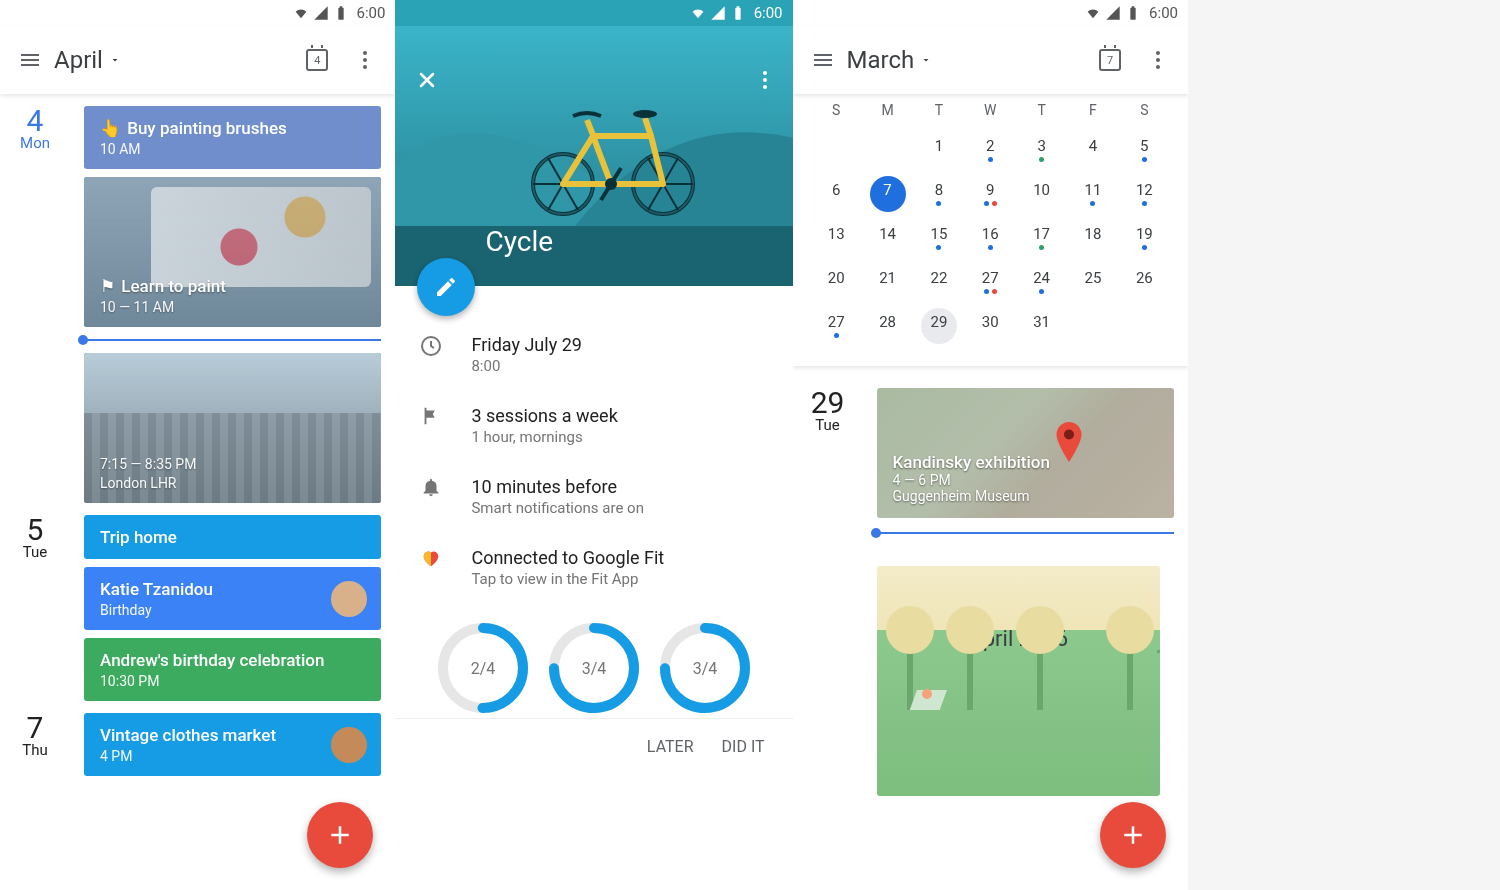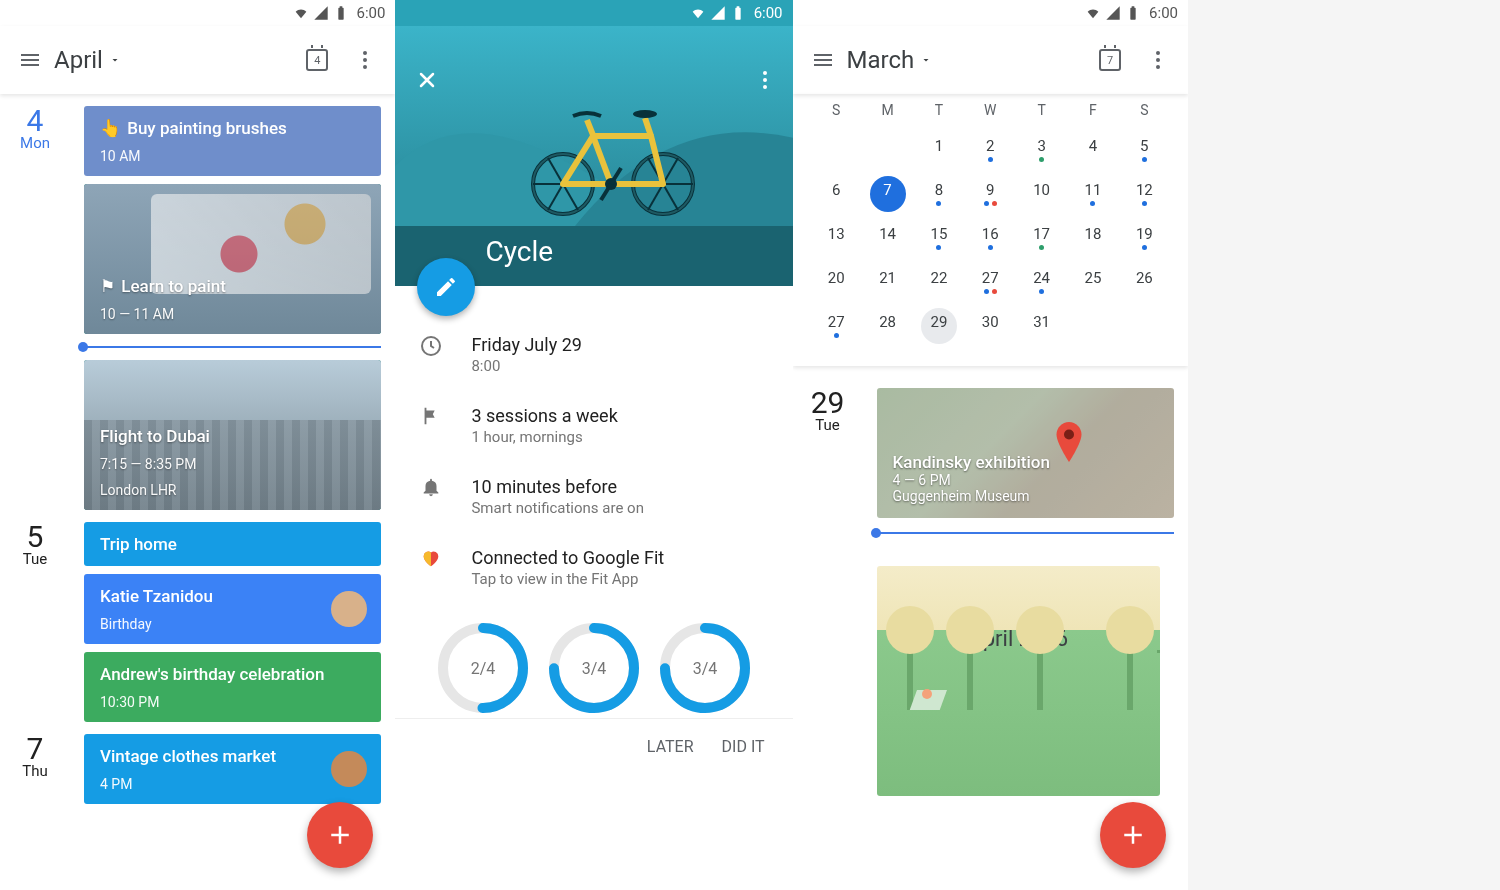--- a/index.html
+++ b/index.html
@@ -28,21 +28,21 @@
   
   .sched{padding:0 14px 0 0;overflow:hidden;}
   .daycol{display:flex;gap:14px;margin-top:12px;}
   .daymark{width:70px;text-align:center;flex-shrink:0;}
   .daymark .num{font-size:30px;line-height:30px;}
   .daymark .dow{font-size:15px;margin-top:-2px;}
   .daymark.blue{color:#3b78e7;}
   .cards{flex:1;display:flex;flex-direction:column;gap:8px;position:relative;}
   .card{border-radius:3px;padding:12px 16px;color:#fff;position:relative;overflow:hidden;}
   .card .title{font-weight:500;font-size:17px;}
-  .card .sub{font-size:14px;opacity:.95;margin-top:10px;}
+  .card .sub{font-size:14px;opacity:.95;margin-top:3px;}
   .card.blue{background:#6f8ecb;}
   .card.bigimg{height:150px;display:flex;flex-direction:column;justify-content:flex-end;background:#0f766e;}
   .paintbg{position:absolute;inset:0;background:linear-gradient(180deg,#8ea5b7 0%,#6f8899 100%);}
   .paintbg::after{content:"";position:absolute;right:10px;top:10px;width:220px;height:100px;background:radial-gradient(circle at 70% 30%,#f0b44d 0 20px,transparent 21px),radial-gradient(circle at 40% 60%,#e94b5a 0 18px,transparent 19px),linear-gradient(45deg,#fff,#ddd);border-radius:6px;opacity:.6;}
   .citybg{position:absolute;inset:0;background:linear-gradient(180deg,#b8ccd9 0%,#7a8a94 100%);}
   .citybg::after{content:"";position:absolute;left:0;right:0;bottom:0;height:90px;background:repeating-linear-gradient(90deg,#5e6a72 0 8px,#7c8890 8px 16px);opacity:.5;}
   .card .overlay{position:relative;z-index:1;text-shadow:0 1px 2px rgba(0,0,0,.4);}
   .nowline{height:2px;background:#3b78e7;margin:4px 0;position:relative;}
   .nowline::before{content:"";position:absolute;left:-6px;top:-4px;width:10px;height:10px;background:#3b78e7;border-radius:50%;}
   .card.cyan{background:#159ce4;}
@@ -52,21 +52,21 @@
 
   .fab{position:absolute;right:22px;bottom:22px;width:66px;height:66px;border-radius:50%;background:#e84a3c;color:#fff;display:flex;align-items:center;justify-content:center;font-size:36px;box-shadow:0 4px 8px rgba(0,0,0,.3);cursor:pointer;}
 
   
   .p2 .statusbar{background:#2aa3b7;}
   .hero{height:260px;background:linear-gradient(180deg,#3bb4c9 0%,#2a8a9a 70%,#1a6370 70%,#1a6370 100%);position:relative;color:#fff;}
   .mountain{position:absolute;left:0;right:0;bottom:60px;height:140px;}
   .bike{position:absolute;right:90px;bottom:70px;}
   .hero .x{position:absolute;left:8px;top:30px;width:48px;height:48px;display:flex;align-items:center;justify-content:center;cursor:pointer;}
   .hero .more{position:absolute;right:4px;top:30px;width:48px;height:48px;display:flex;align-items:center;justify-content:center;cursor:pointer;}
-  .hero .htitle{position:absolute;left:90px;bottom:18px;font-size:28px;}
+  .hero .htitle{position:absolute;left:90px;bottom:28px;font-size:28px;}
   .editfab{position:absolute;left:22px;top:258px;width:58px;height:58px;border-radius:50%;background:#159ce4;display:flex;align-items:center;justify-content:center;box-shadow:0 3px 6px rgba(0,0,0,.3);cursor:pointer;z-index:4;}
   .details{padding:48px 22px 0 22px;}
   .drow{display:flex;gap:26px;margin-bottom:30px;}
   .drow .ico{width:28px;display:flex;justify-content:center;color:#757575;flex-shrink:0;}
   .drow .txt .t1{font-size:18px;color:#212121;}
   .drow .txt .t2{font-size:15px;color:#757575;margin-top:2px;}
   .hearticon{color:#e84a3c;}
   .progressrow{display:flex;justify-content:space-around;padding:0 10px;margin-top:4px;}
   .pcirc{width:100px;height:100px;position:relative;}
   .pcirc svg{transform:rotate(-90deg);}
@@ -167,21 +167,20 @@
           <div class="paintbg"></div>
           <div class="overlay">
             <div class="title"><span style="margin-right:6px;">⚑</span><span>Learn to paint</span></div>
             <div class="sub">10 — 11 AM</div>
           </div>
         </div>
         <div class="nowline"></div>
         <div class="card bigimg">
           <div class="citybg"></div>
           <div class="overlay">
-            <div class="title">Flight to Dubai</div>
             <div class="sub">7:15 — 8:35 PM</div>
             <div class="sub">London LHR</div>
           </div>
         </div>
       </div>
     </div>
 
     <div class="daycol">
       <div class="daymark">
         <div class="num">5</div>

